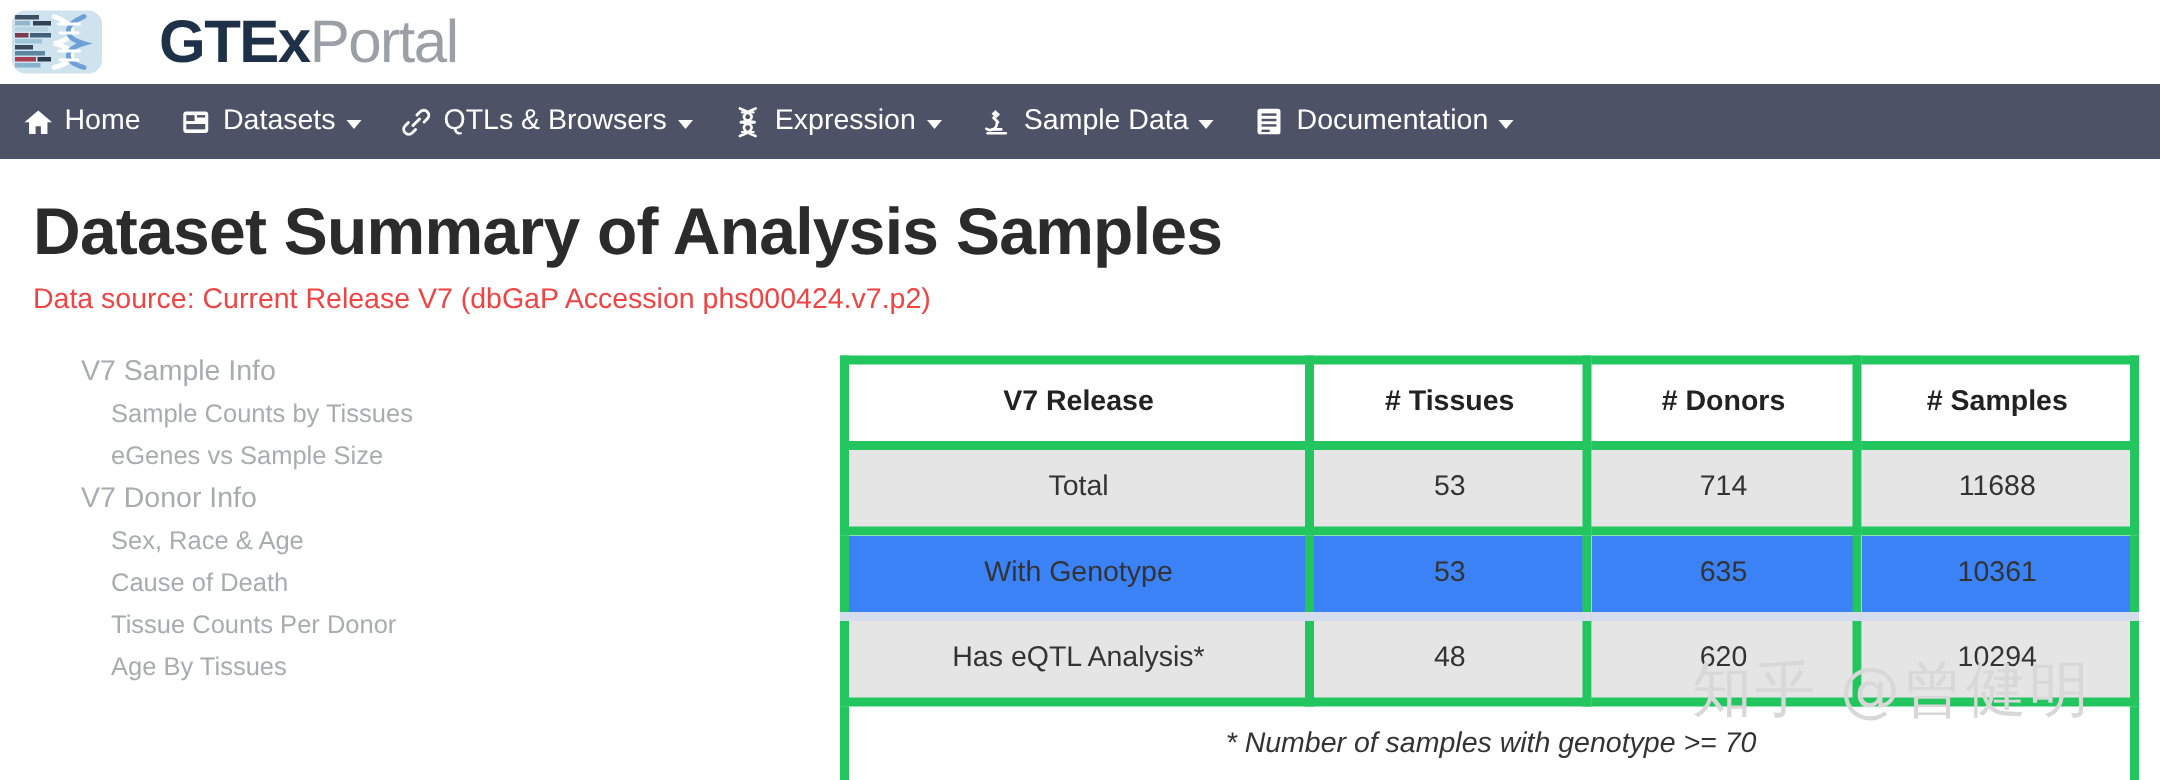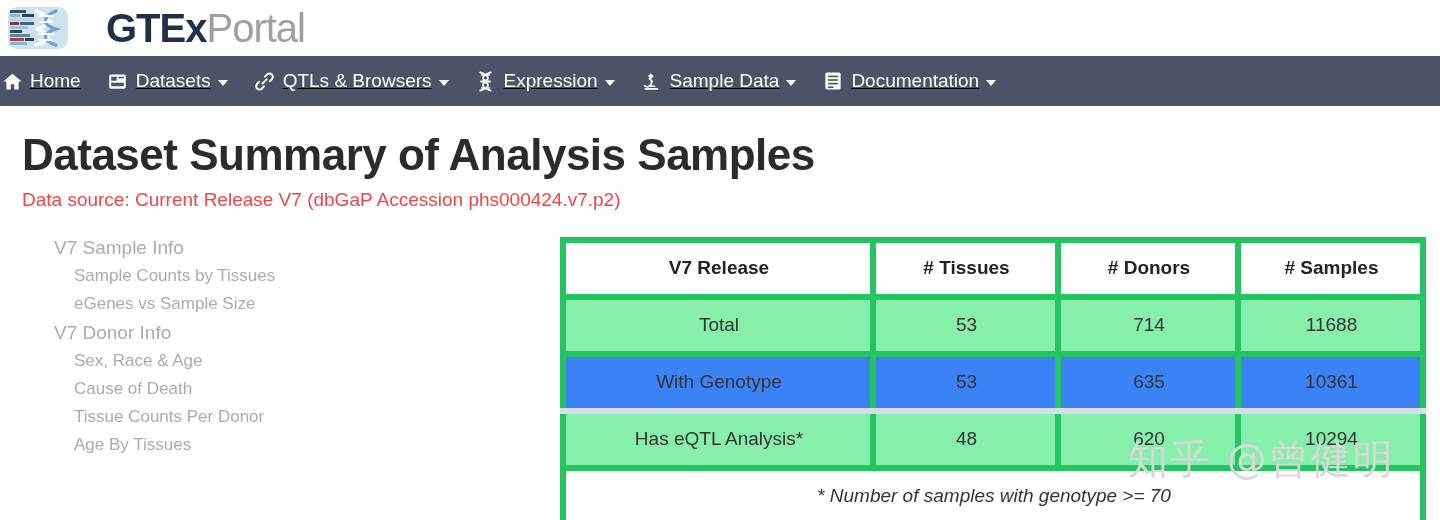--- a/index.html
+++ b/index.html
@@ -65,23 +65,22 @@
     color: #9aa0a6;
     font-weight: normal;
   }
 
   
   .navbar {
     background: #4d5266;
     height: 50px;
     display: flex;
     align-items: center;
-    padding-left: 1px;
+    padding-left: 14px;
     box-sizing: border-box;
-    text-decoration: underline;
   }
   .nav-item {
     display: flex;
     align-items: center;
     color: #ffffff;
     font-size: 19px;
     margin-right: 26px;
     white-space: nowrap;
     cursor: pointer;
   }
@@ -168,21 +167,21 @@
     height: 23px;
     overflow: hidden;
     white-space: nowrap;
   }
   table.summary th {
     font-weight: bold;
     color: #222222;
     background: #ffffff;
   }
   table.summary tbody tr.row-alt td {
-    background: #86efac;
+    background: #e5e5e5;
   }
   table.summary tbody tr.row-hover td {
     background: #3b82f6;
     border-top-color: #d4ddee;
     border-bottom-color: #d4ddee;
   }
   td.footnote {
     font-style: italic;
     font-size: 18px;
     color: #333333;

